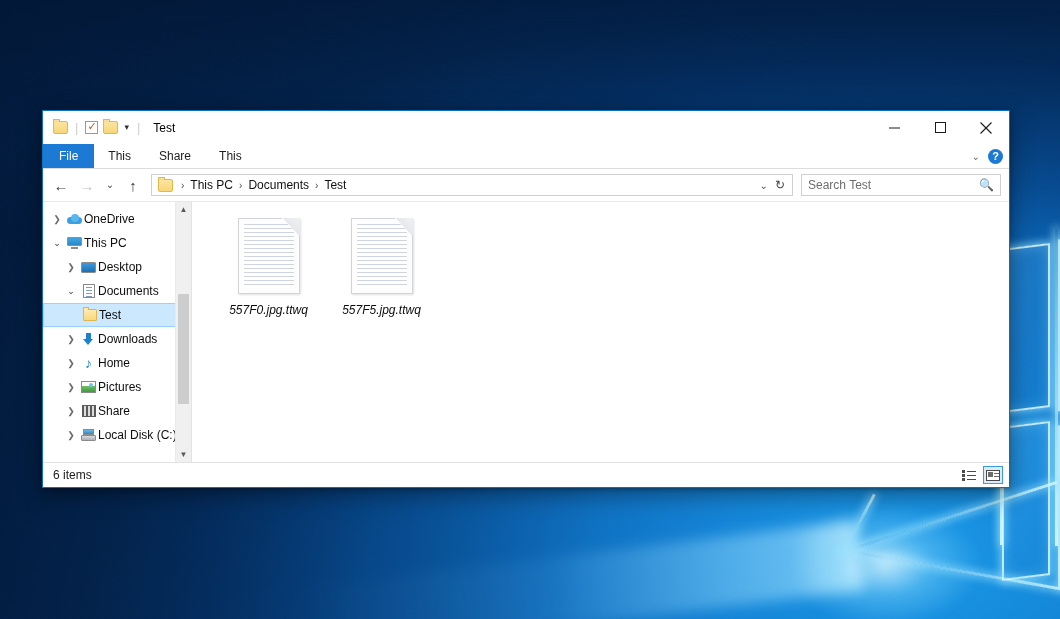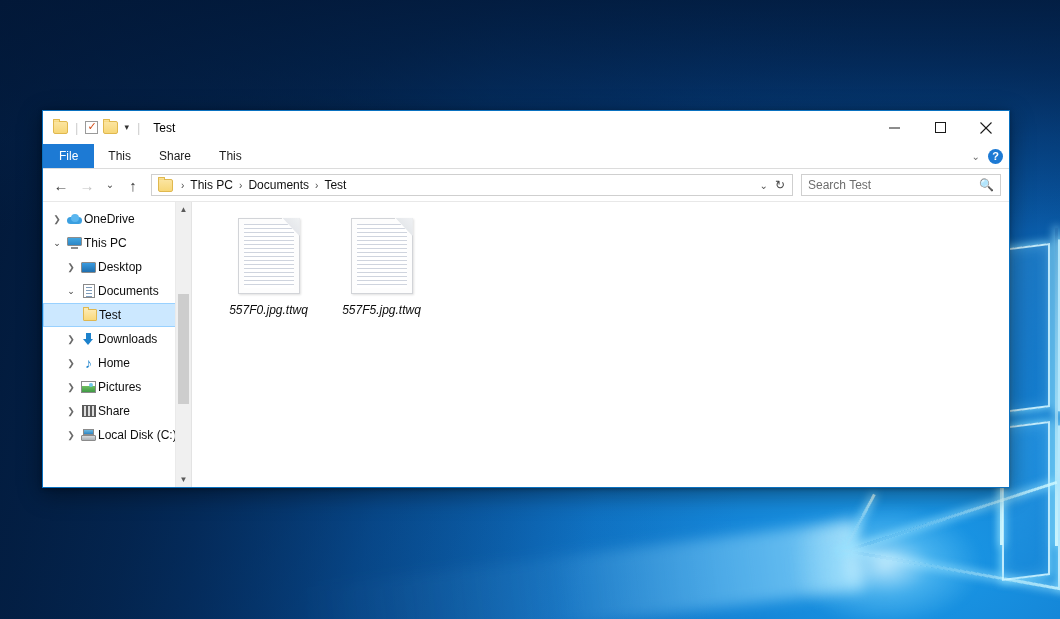--- a/index.html
+++ b/index.html
@@ -626,15 +626,26 @@
             <div class="file-lines"></div>
             <div class="file-fold-mask"></div>
             <div class="file-fold-tri"></div>
           </div>
           <div class="file-name">557F5.jpg.ttwq</div>
         </div>
 
       </div>
     </div>
 
+    <div class="statusbar">
+      <span>6 items</span>
+      <div class="status-views">
+        <div class="viewbtn">
+          <span class="icon-details"></span>
+        </div>
+        <div class="viewbtn active">
+          <span class="icon-large"></span>
+        </div>
+      </div>
+    </div>
 
   </div>
 </div>
 
 </body></html>

